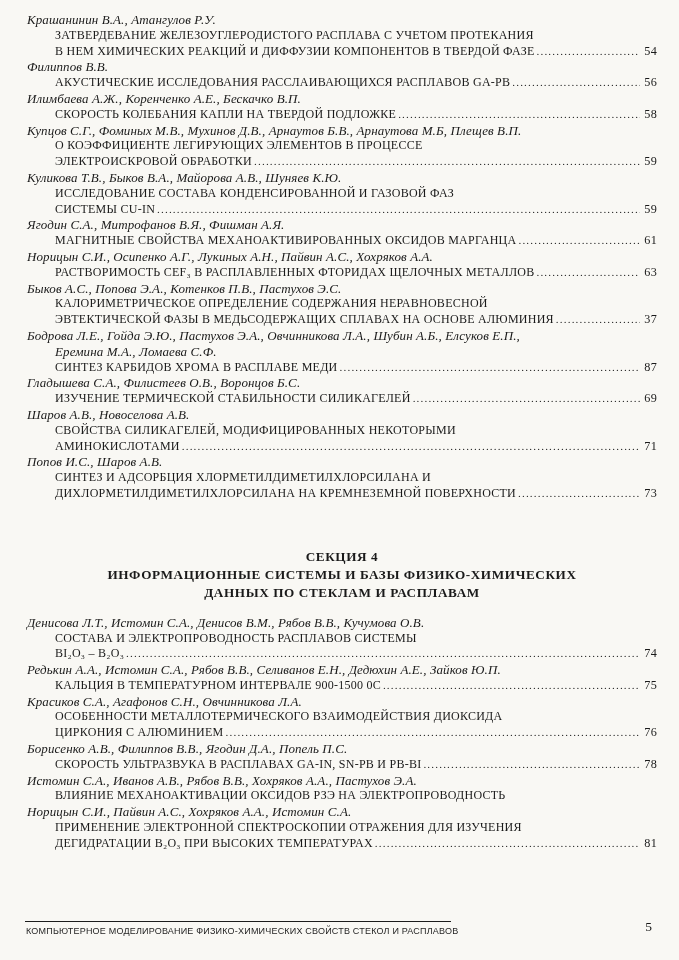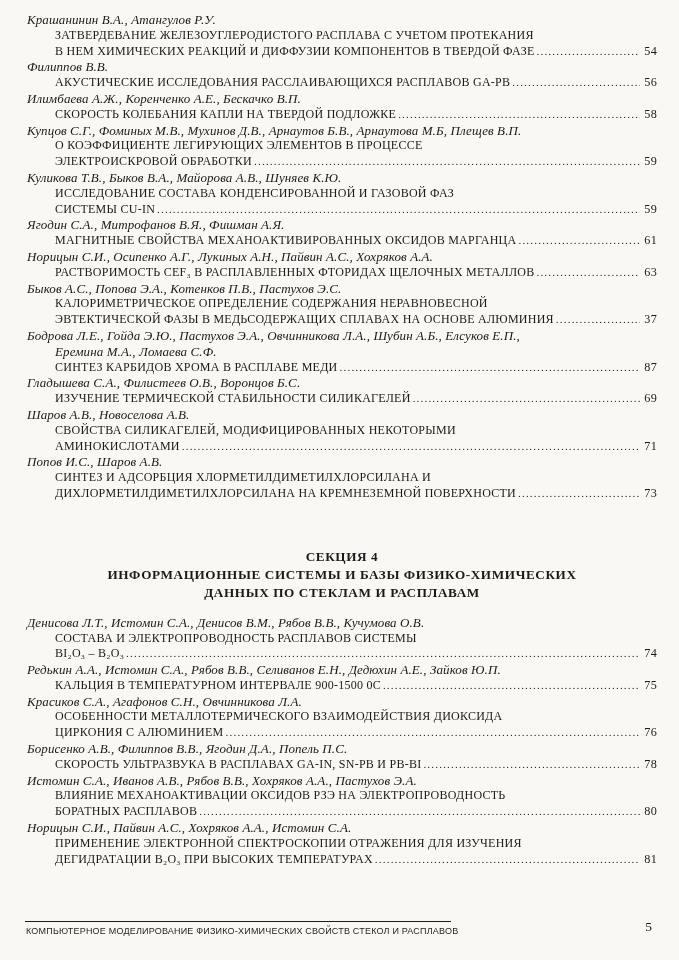--- a/index.html
+++ b/index.html
@@ -216,25 +216,20 @@
     <div class="title-row">
       <span class="title-text">СКОРОСТЬ УЛЬТРАЗВУКА В РАСПЛАВАХ GA-IN, SN-PB И PB-BI</span>
       <span class="leader"></span>
       <span class="pagenum">78</span>
     </div>
   </div>
 
   <div class="entry">
     <div class="authors-line">Истомин С.А., Иванов А.В., Рябов В.В., Хохряков А.А., Пастухов Э.А.</div>
     <div class="title-line">ВЛИЯНИЕ МЕХАНОАКТИВАЦИИ ОКСИДОВ РЗЭ НА ЭЛЕКТРОПРОВОДНОСТЬ</div>
-    <div class="title-row">
-      <span class="title-text">БОРАТНЫХ РАСПЛАВОВ</span>
-      <span class="leader"></span>
-      <span class="pagenum">80</span>
-    </div>
   </div>
 
   <div class="entry">
     <div class="authors-line">Норицын С.И., Пайвин А.С., Хохряков А.А., Истомин С.А.</div>
     <div class="title-line">ПРИМЕНЕНИЕ ЭЛЕКТРОННОЙ СПЕКТРОСКОПИИ ОТРАЖЕНИЯ ДЛЯ ИЗУЧЕНИЯ</div>
     <div class="title-row">
       <span class="title-text">ДЕГИДРАТАЦИИ B₂O₃ ПРИ ВЫСОКИХ ТЕМПЕРАТУРАХ</span>
       <span class="leader"></span>
       <span class="pagenum">81</span>
     </div>

